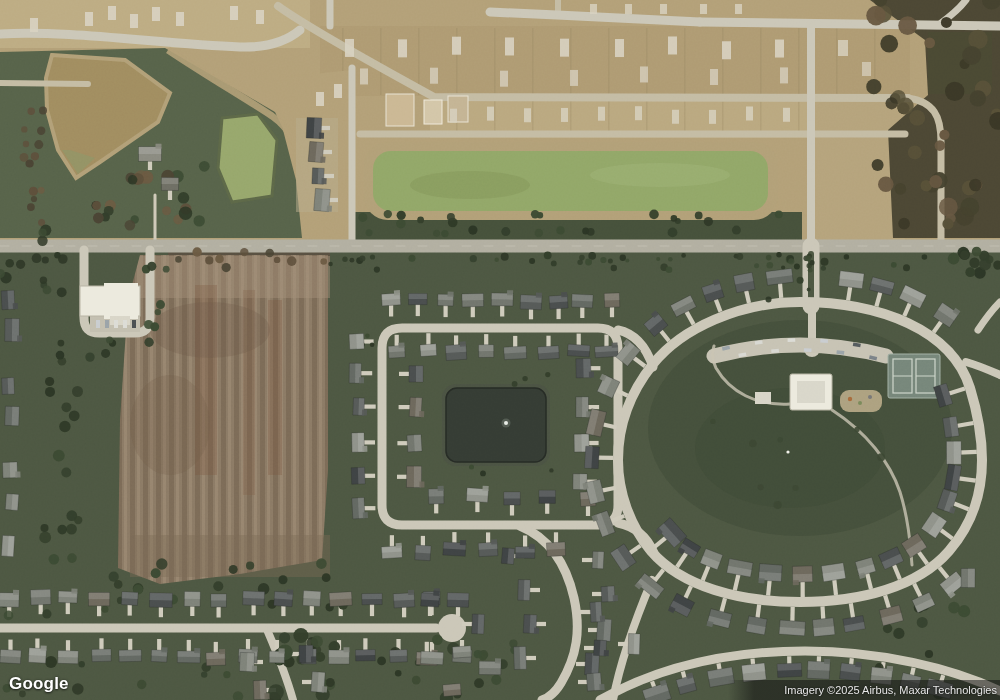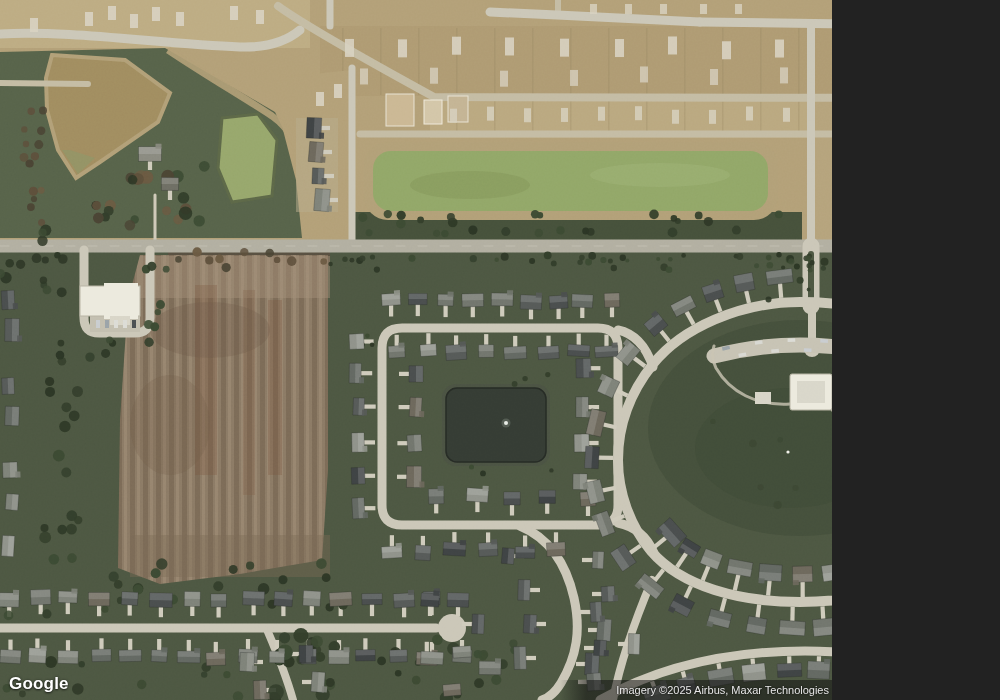--- a/index.html
+++ b/index.html
@@ -1,16 +1,16 @@
 <!DOCTYPE html>
 <html style="--grass: #4d5742; --grass-light: #57634a; --grass-dark: #3f4936; --park: #45503c; --veg-strip: #46513b; --road: #cbc7b8; --road-main: #b2afa1; --road-dirt: #c4bca4; --drive: #cfcbbc; --construction: #b3a078; --construction-light: #c2b088; --pad: #d8d2c1; --field: #8b7a65; --field-light: #a3907a; --field-dark: #6e5b49; --field-rust: #7c5640; --pond-brown: #a18d60; --pond-green: #92a768; --pond-green-small: #97a76c; --pond-dark: #353c34; --pond-bank: #b2a078; --woods-base: #4c4734; --white-building: #eceade; --court: #76867a; --court-line: #cdd6ca; --playground: #b3a584;"><head>
 <meta charset="utf-8">
 <style>
   html,body{margin:0;padding:0;background:#222;}
-  .screen{position:relative;width:832px;height:700px;overflow:hidden;
+  .screen{position:relative;width:1000px;height:700px;overflow:hidden;
           font-family:"Liberation Sans",sans-serif;background:#404040;}
   .screen svg{position:absolute;left:0;top:0;display:block;}
   .wm-google{position:absolute;left:9px;bottom:6px;color:#fff;
     font-size:17px;font-weight:bold;letter-spacing:.2px;
     text-shadow:0 1px 2px rgba(0,0,0,.6),0 0 3px rgba(0,0,0,.4);
     font-family:"Liberation Sans",sans-serif;user-select:none;}
   .attr-bar{position:absolute;right:0;bottom:0;height:20px;width:272px;
     display:flex;align-items:center;justify-content:flex-end;
     background:linear-gradient(to right,rgba(15,15,15,0),rgba(15,15,15,.52) 26px);
     padding-right:3px;box-sizing:border-box;}

